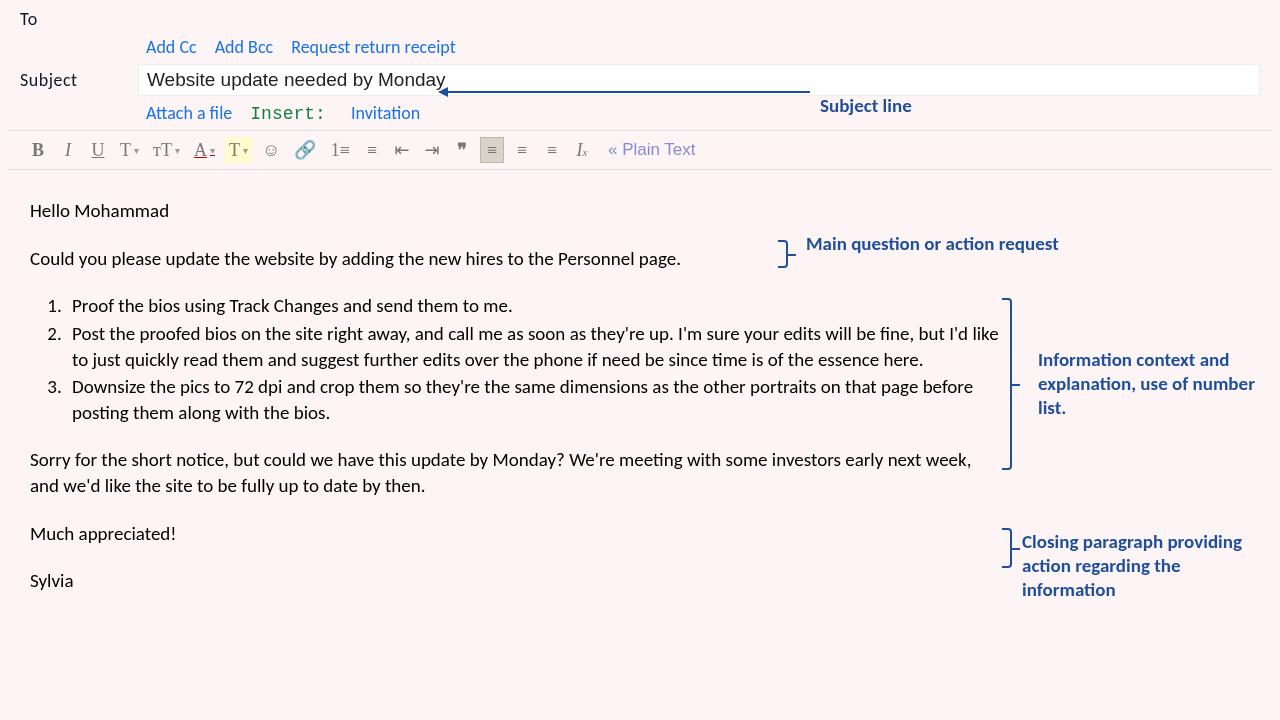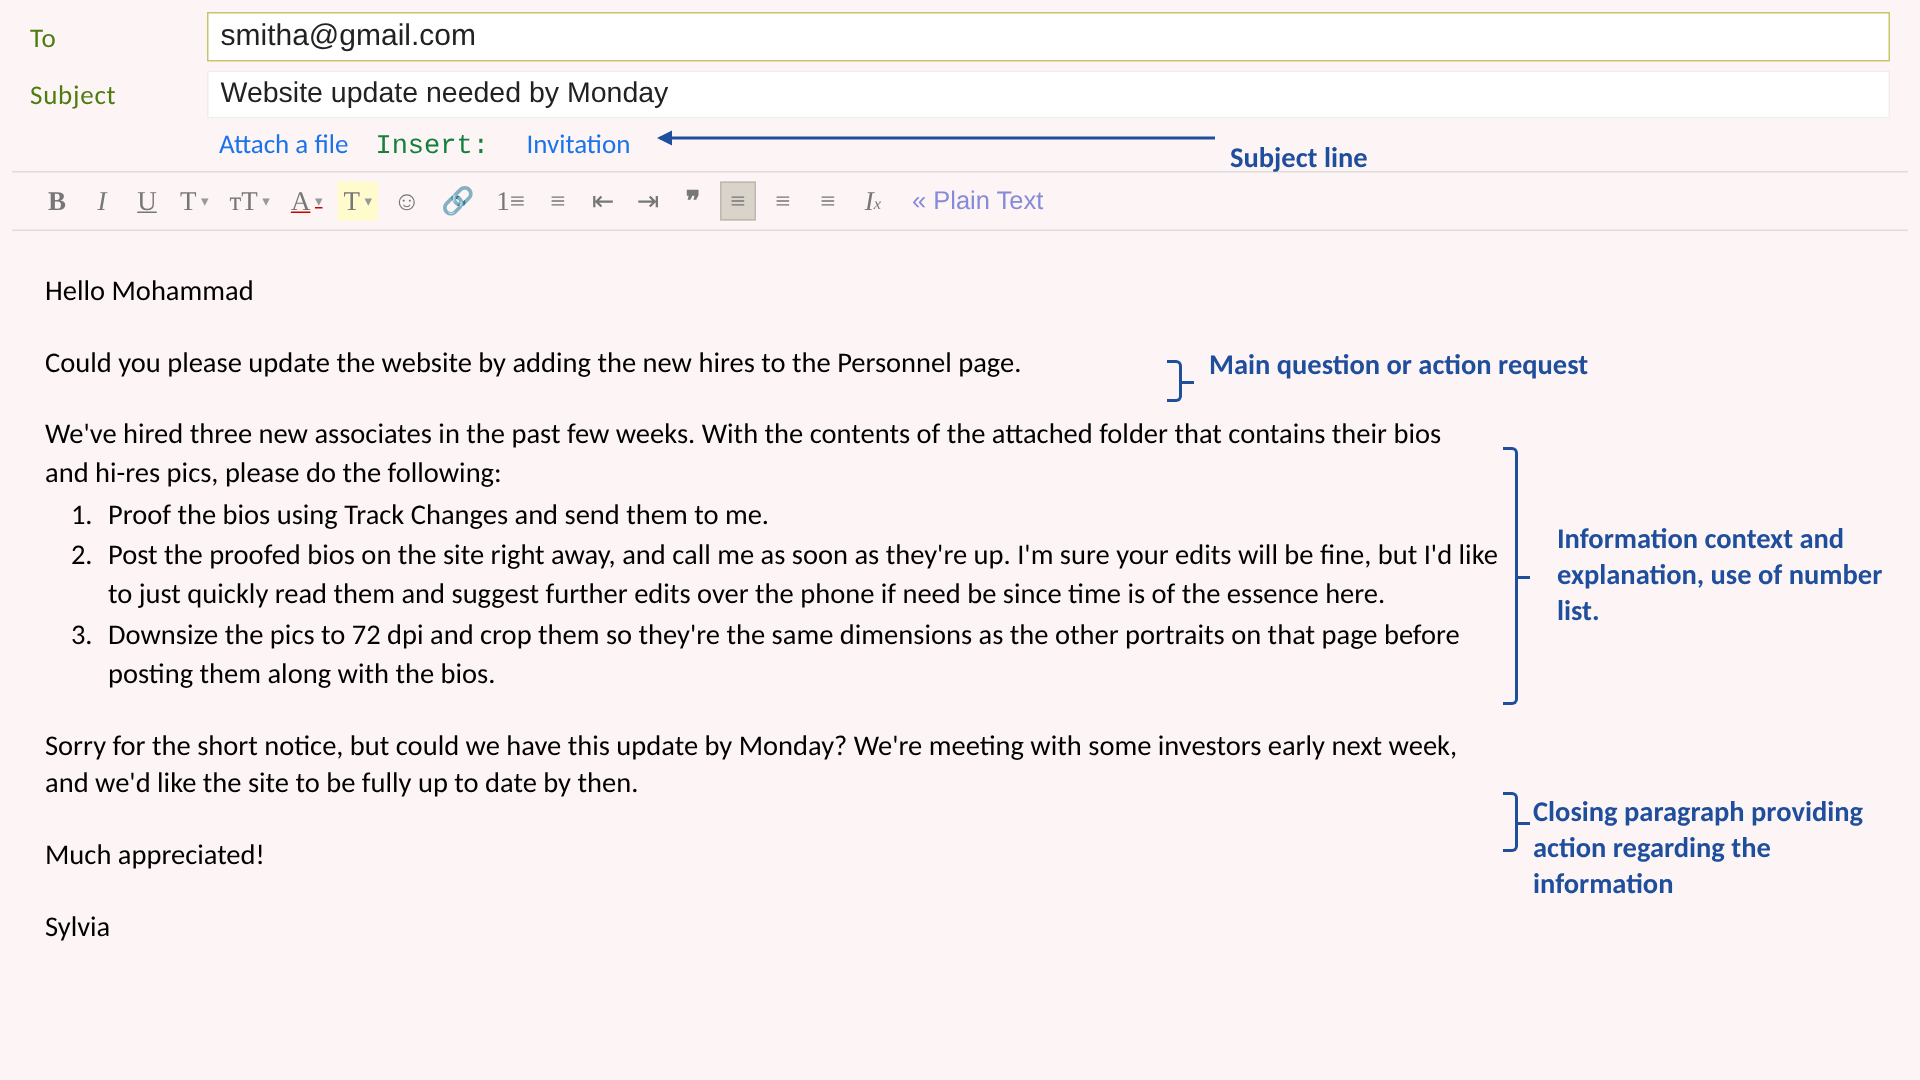--- a/index.html
+++ b/index.html
@@ -9,21 +9,21 @@
     width: 1280px;
     height: 720px;
     overflow: hidden;
     position: relative;
   }
   .compose { padding: 8px 8px 0 8px; }
   .row { display: flex; align-items: center; margin-bottom: 6px; }
   .label {
     width: 130px;
     padding-left: 12px;
-    color: #4d7c0f;
+    color: #0f172a;
     font-size: 18px;
     letter-spacing: 0.5px;
   }
   .to-input {
     flex: 1;
     border: 1px solid #c9c36a;
     background: #fff;
     padding: 4px 8px;
     font-size: 20px;
     color: #222;
@@ -145,21 +145,28 @@
 
   .Ix { font-style: italic; position: relative; }
   .Ix sub { font-size: 11px; position: relative; top: 2px; }
 </style>
 </head>
 <body>
 
 <div class="compose">
   <div class="row">
     <div class="label">To</div>
-    <input class="to-input" type="text" value="smitha@gmail.com" style="">
+  </div>
+  <div class="row">
+    <div class="label"></div>
+    <div class="link-row">
+      <span class="blue-link">Add Cc</span>
+      <span class="blue-link">Add Bcc</span>
+      <span class="blue-link">Request return receipt</span>
+    </div>
   </div>
   <div class="row">
     <div class="label">Subject</div>
     <input class="subject-input" type="text" value="Website update needed by Monday" style="">
   </div>
   <div class="row">
     <div class="label"></div>
     <div class="link-row">
       <span class="blue-link">Attach a file</span>
       <span class="insert-label">Insert:</span>
@@ -186,21 +193,20 @@
     <div class="tbtn">≡</div>
     <div class="tbtn">≡</div>
     <div class="tbtn Ix">I<sub>x</sub></div>
     <div class="plain">« Plain Text</div>
   </div>
 </div>
 
 <div class="body-area">
   <div class="para">Hello Mohammad</div>
   <div class="para">Could you please update the website by adding the new hires to the Personnel page.</div>
-  <div class="para" style="margin-bottom:2px">We've hired three new associates in the past few weeks. With the contents of the attached folder that contains their bios and hi-res pics, please do the following:</div>
   <ol>
     <li>Proof the bios using Track Changes and send them to me.</li>
     <li>Post the proofed bios on the site right away, and call me as soon as they're up. I'm sure your edits will be fine, but I'd like to just quickly read them and suggest further edits over the phone if need be since time is of the essence here.</li>
     <li>Downsize the pics to 72 dpi and crop them so they're the same dimensions as the other portraits on that page before posting them along with the bios.</li>
   </ol>
   <div class="closing">Sorry for the short notice, but could we have this update by Monday? We're meeting with some investors early next week, and we'd like the site to be fully up to date by then.</div>
   <div class="para">Much appreciated!</div>
   <div class="para">Sylvia</div>
 </div>
 

